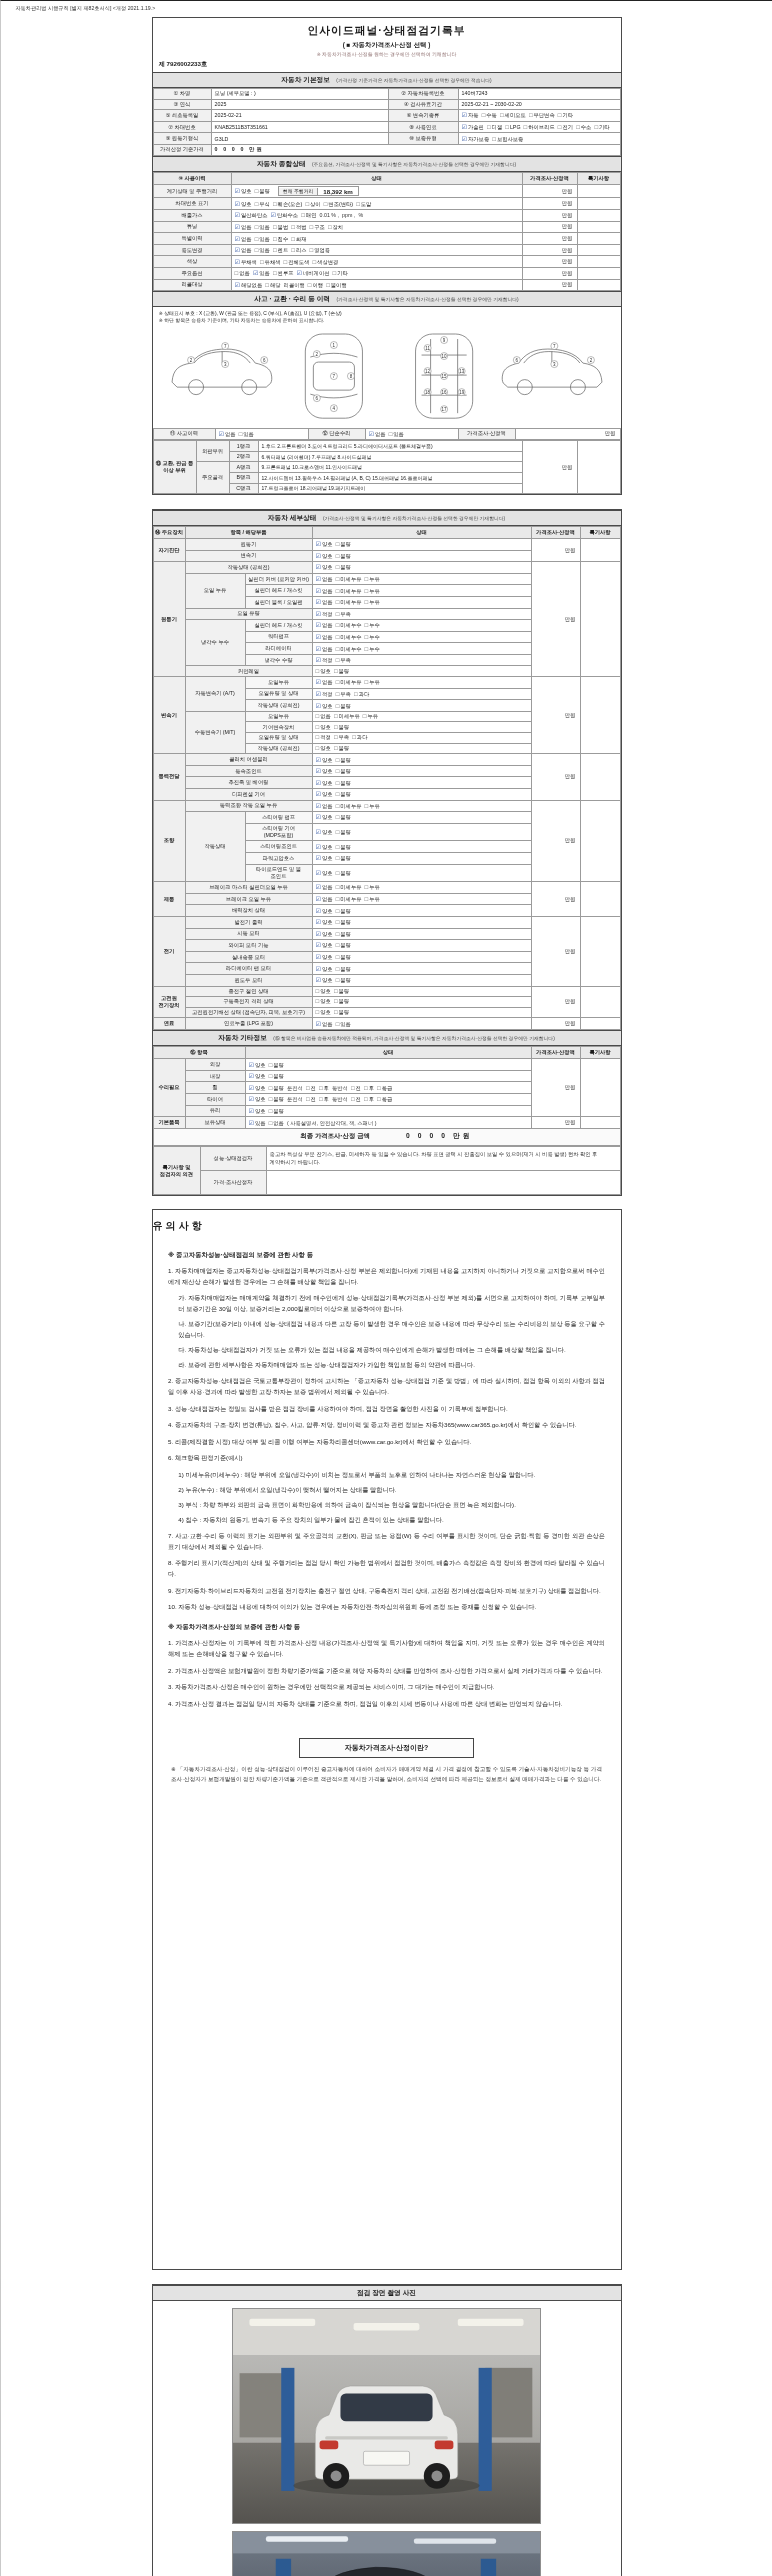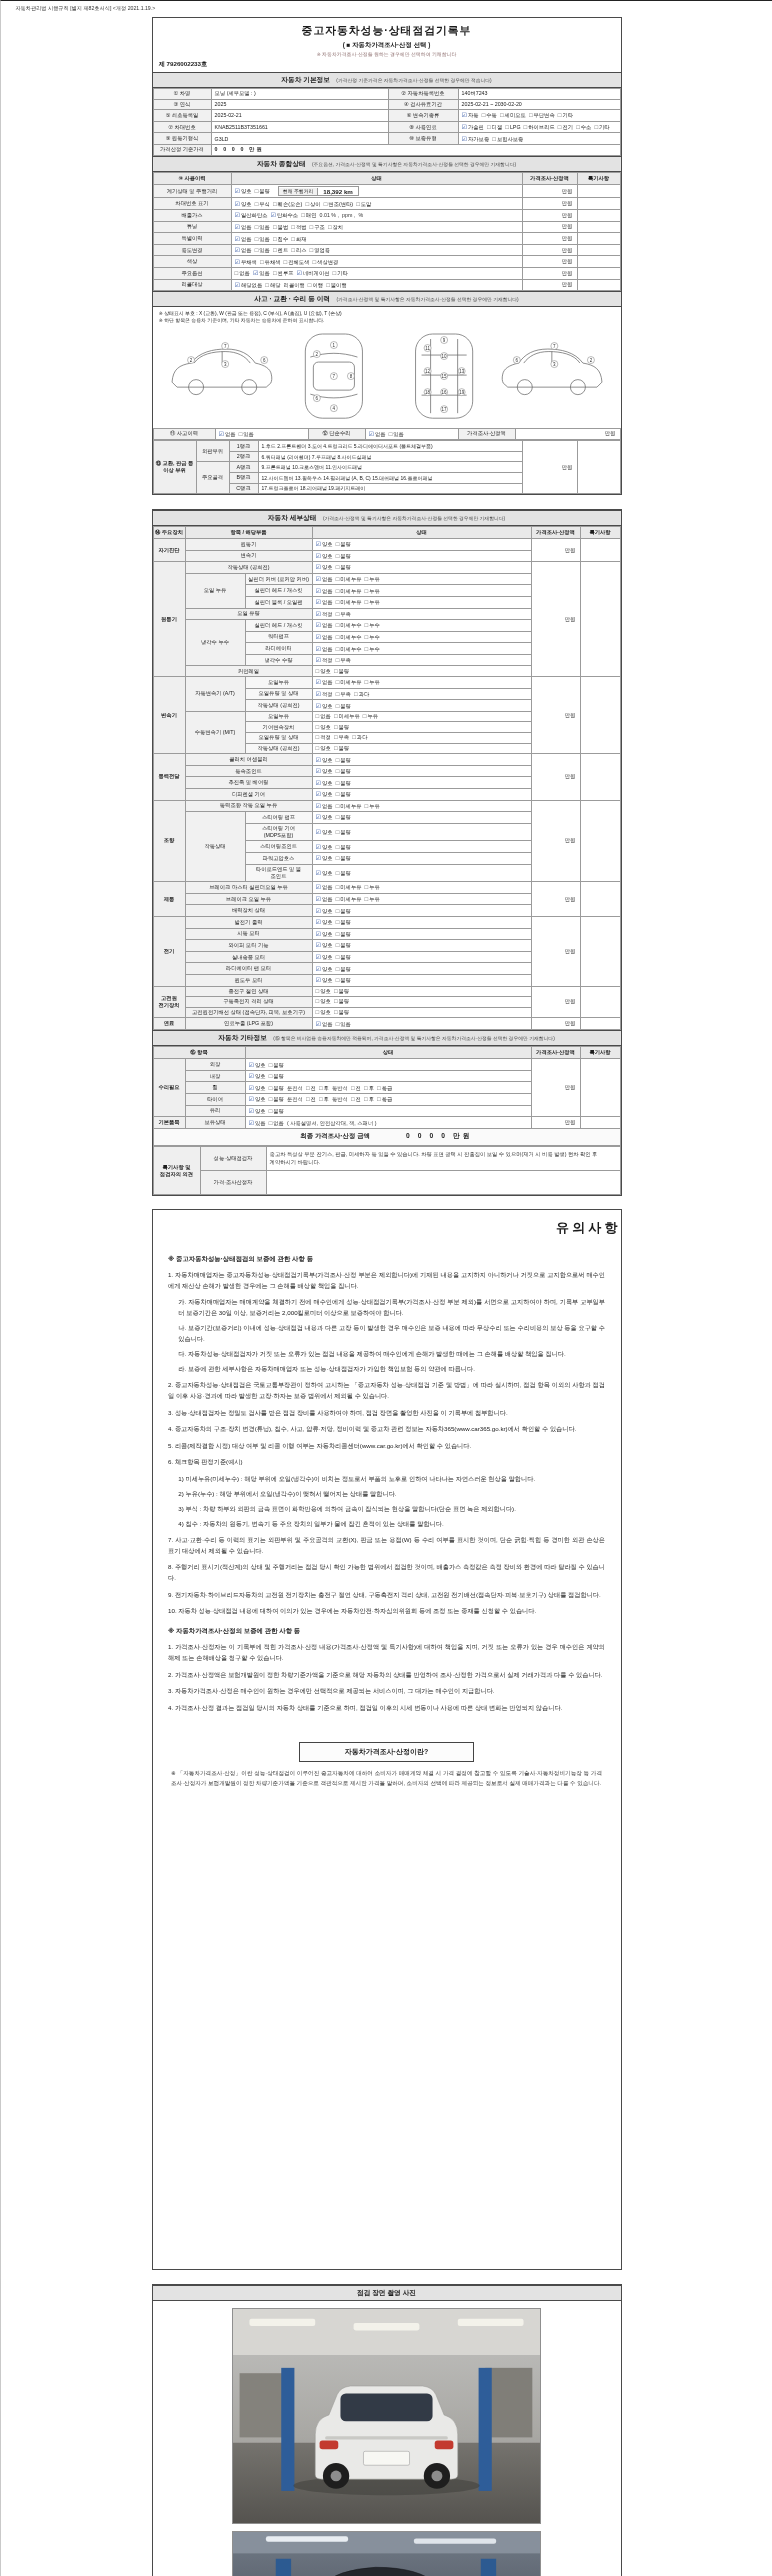--- a/index.html
+++ b/index.html
@@ -35,40 +35,40 @@
 .mileage .ml-lab{background:#f1f1f1;padding:0.5px 3.6px;border-right:0.5px solid #999;font-size:4.9px}
 .mileage .ml-val{padding:0.5px 5.2px;font-weight:bold;font-size:6.2px}
 .legend{padding:2.1px 6.2px 1px;font-size:4.9px;color:#222;line-height:1.5}
 .diagram{display:block;width:441px;margin:3.1px auto 4.1px}
 .bdg{fill:#fff;stroke:#777;stroke-width:1}
 .finalbar{border:0.5px solid #9b9b9b;border-top:none;display:flex;justify-content:center;align-items:center;gap:36px;padding:3.6px;background:#fafafa}
 .fb-label{font-weight:bold;font-size:6.4px}
 .fb-value{font-weight:bold;font-size:6.7px;letter-spacing:3.1px}
 .remark-text{font-size:5.2px;color:#333;line-height:1.5;height:24px}
 .box-notice{min-height:1061px}
-.notice-title{text-align:right;font-weight:bold;font-size:13px;padding:8.2px 0 4.1px;letter-spacing:3.1px}
+.notice-title{text-align:left;font-weight:bold;font-size:10px;padding:8.2px 0 4.1px;letter-spacing:3.1px}
 .notice-bodyc{padding:4.1px 15.5px 7.2px;font-size:6.2px;line-height:1.75;color:#222}
 .n-h{font-weight:bold;margin:8.2px 0 4.1px;font-size:6.4px}
 .n-p{margin:5.7px 0;text-align:justify}
 .n-q{margin:4.1px 0 4.1px 10.3px;text-align:justify}
 .def-box{width:175px;margin:15.5px auto 7.2px;border:0.8px solid #444;text-align:center;font-weight:bold;font-size:7px;padding:4.1px 0;background:#fcfcfc}
 .def-text{padding:0 18.5px 14.4px;font-size:5.6px;line-height:1.7;color:#333;text-align:justify}
 .photo{width:309px;height:216px;margin:7.2px auto;border:0.5px solid #8f8f8f;overflow:hidden}
 .photo svg{display:block;width:100%;height:100%}
 </style>
 </head>
 <body>
 
 <div class="page">
  <div class="top-note">자동차관리법 시행규칙 [별지 제82호서식] &lt;개정 2021.1.19.&gt;</div>
  <div class="sheet">
 
   <div class="box">
    <div class="titlewrap">
-    <h1>중고자동차성능·상태점검기록부</h1>
+    <h1>인사이드패널·상태점검기록부</h1>
     <div class="title-sub">( ■ 자동차가격조사·산정 선택 )</div>
     <div class="title-note">※ 자동차가격조사·산정을 원하는 경우에만 선택하여 기재합니다</div>
    </div>
    <div class="docno">제 7926002233호</div>
 
    <div class="secbar">
     <b>자동차 기본정보</b>
     <span class="note">(가격산정 기준가격은 자동차가격조사·산정을 선택한 경우에만 적습니다)</span>
    </div>
    <table class="grid">

